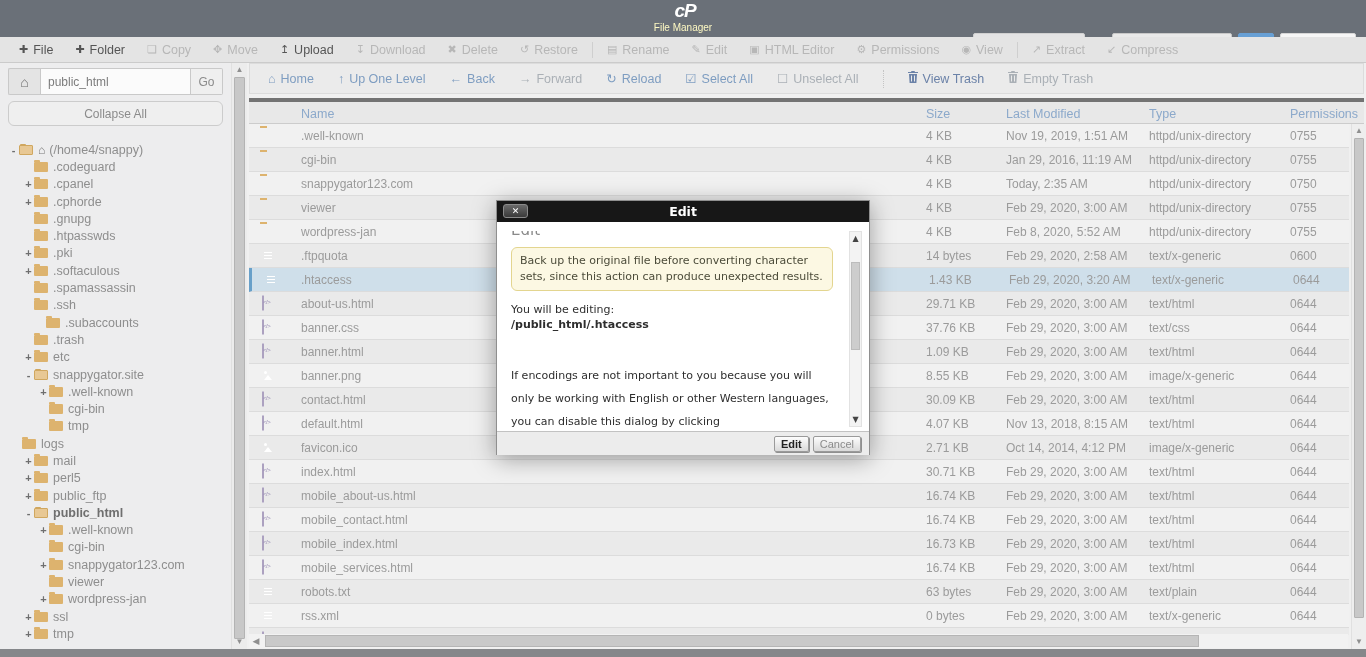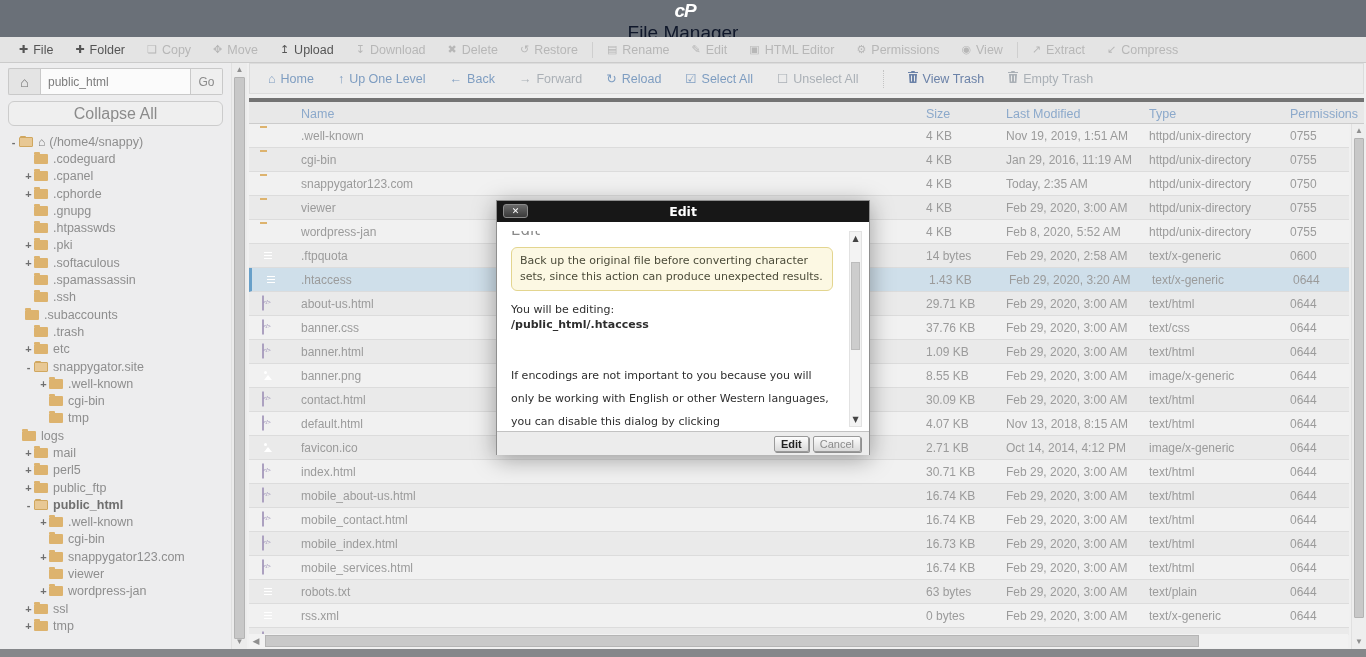--- a/index.html
+++ b/index.html
@@ -4,21 +4,21 @@
 <style>
   * { margin:0; padding:0; box-sizing:border-box; }
   html,body { width:1366px; height:657px; overflow:hidden;
     font-family:"Liberation Sans", sans-serif; background:#f0f0f0; }
 
   
   .header { position:absolute; left:0; top:0; width:1366px; height:37px;
     background:#6a7078; display:flex; align-items:center;flex-direction:column; }
   .logo { color:#fff; font-size:19px; font-weight:bold; font-style:italic;
     margin:0 10px 0 14px; letter-spacing:-1px; }
-  .app-title { color:#0f172a; font-size:19px; }
+  .app-title { color:#fef9c3; font-size:10px; }
   .header-right { margin-left:auto; display:flex; align-items:center; gap:6px; margin-right:10px; }
   .search-label { color:#f0f1f2; font-size:13px; }
   .scope-select { width:112px; height:22px; background:#e3e3e4; border:1px solid #d0d0d0;
     border-radius:2px; color:#8b8b8b; font-size:11.5px; display:flex; align-items:center;
     padding:0 6px; justify-content:space-between; cursor:pointer; }
   .for-label { color:#f0f1f2; font-size:13px; }
   .search-input { width:120px; height:22px; border:1px solid #c8c8c8; border-radius:2px;
     background:#e9e9e9; font-size:12px; padding:0 5px; color:#555; }
   .go-btn-hdr { height:22px; padding:0 9px; background:#679fd4; border:1px solid #679fd4;
     border-radius:2px; color:#fff; font-size:12px; cursor:pointer; }
@@ -39,22 +39,22 @@
   .sidebar { position:absolute; left:0; top:63px; width:231px; height:586px;
     background:#ededee; overflow:hidden; }
   .side-top { display:flex; padding:5px 8px 0 8px; gap:0; }
   .home-btn { width:32px; height:27px; background:#e4e4e4; border:1px solid #c9c9c9;
     border-right:none; color:#6d6d6d; font-size:14px; display:flex; align-items:center;
     justify-content:center; cursor:pointer; border-radius:2px 0 0 2px; }
   .path-input { width:151px; height:27px; border:1px solid #c9c9c9; background:#fbfbfb;
     font-size:12px; color:#7c7c7c; padding:0 7px; }
   .side-go { width:32px; height:27px; background:#efefef; border:1px solid #c9c9c9;
     border-left:none; color:#8b8b8b; font-size:12px; cursor:pointer; border-radius:0 2px 2px 0; }
-  .collapse-btn { margin:6px 8px 0 8px; width:215px; height:25px; background:#efefef;
-    border:1px solid #cccccc; border-radius:6px; color:#8b8b8b; font-size:16px; cursor:pointer; }
+  .collapse-btn { margin:6px 8px 8px 8px; width:215px; height:25px; background:#efefef;
+    border:1px solid #cccccc; border-radius:6px; color:#8b8b8b; font-size:12px; cursor:pointer; }
   .tree { margin-top:7px; }
   .tree-item { height:17.3px; display:flex; align-items:center; font-size:12.5px;
     color:#8e8e8e; cursor:pointer; white-space:nowrap; }
   .tree-item.bold { font-weight:bold; color:#6f6f6f; }
   .expander { width:11px; display:inline-block; text-align:center; color:#6f6f6f;
     font-size:11px; font-weight:bold; flex:none; }
   .fold { width:14px; height:10px; background:#ddb36e; border-radius:1px; position:relative;
     margin-right:5px; flex:none; }
   .fold::before { content:""; position:absolute; left:0; top:-2px; width:6px; height:2px;
     background:#ddb36e; border-radius:1px 1px 0 0; }
@@ -300,21 +300,21 @@
       <div class="tree-item" style="padding-left:23px">
         <span class="expander"></span>
         <span class="fold"></span>
         <span>.spamassassin</span>
       </div>
       <div class="tree-item" style="padding-left:23px">
         <span class="expander"></span>
         <span class="fold"></span>
         <span>.ssh</span>
       </div>
-      <div class="tree-item" style="padding-left:14px">
+      <div class="tree-item" style="padding-left:35px">
         <span class="expander"></span>
         <span class="fold"></span>
         <span>.subaccounts</span>
       </div>
       <div class="tree-item" style="padding-left:23px">
         <span class="expander"></span>
         <span class="fold"></span>
         <span>.trash</span>
       </div>
       <div class="tree-item" style="padding-left:23px">

